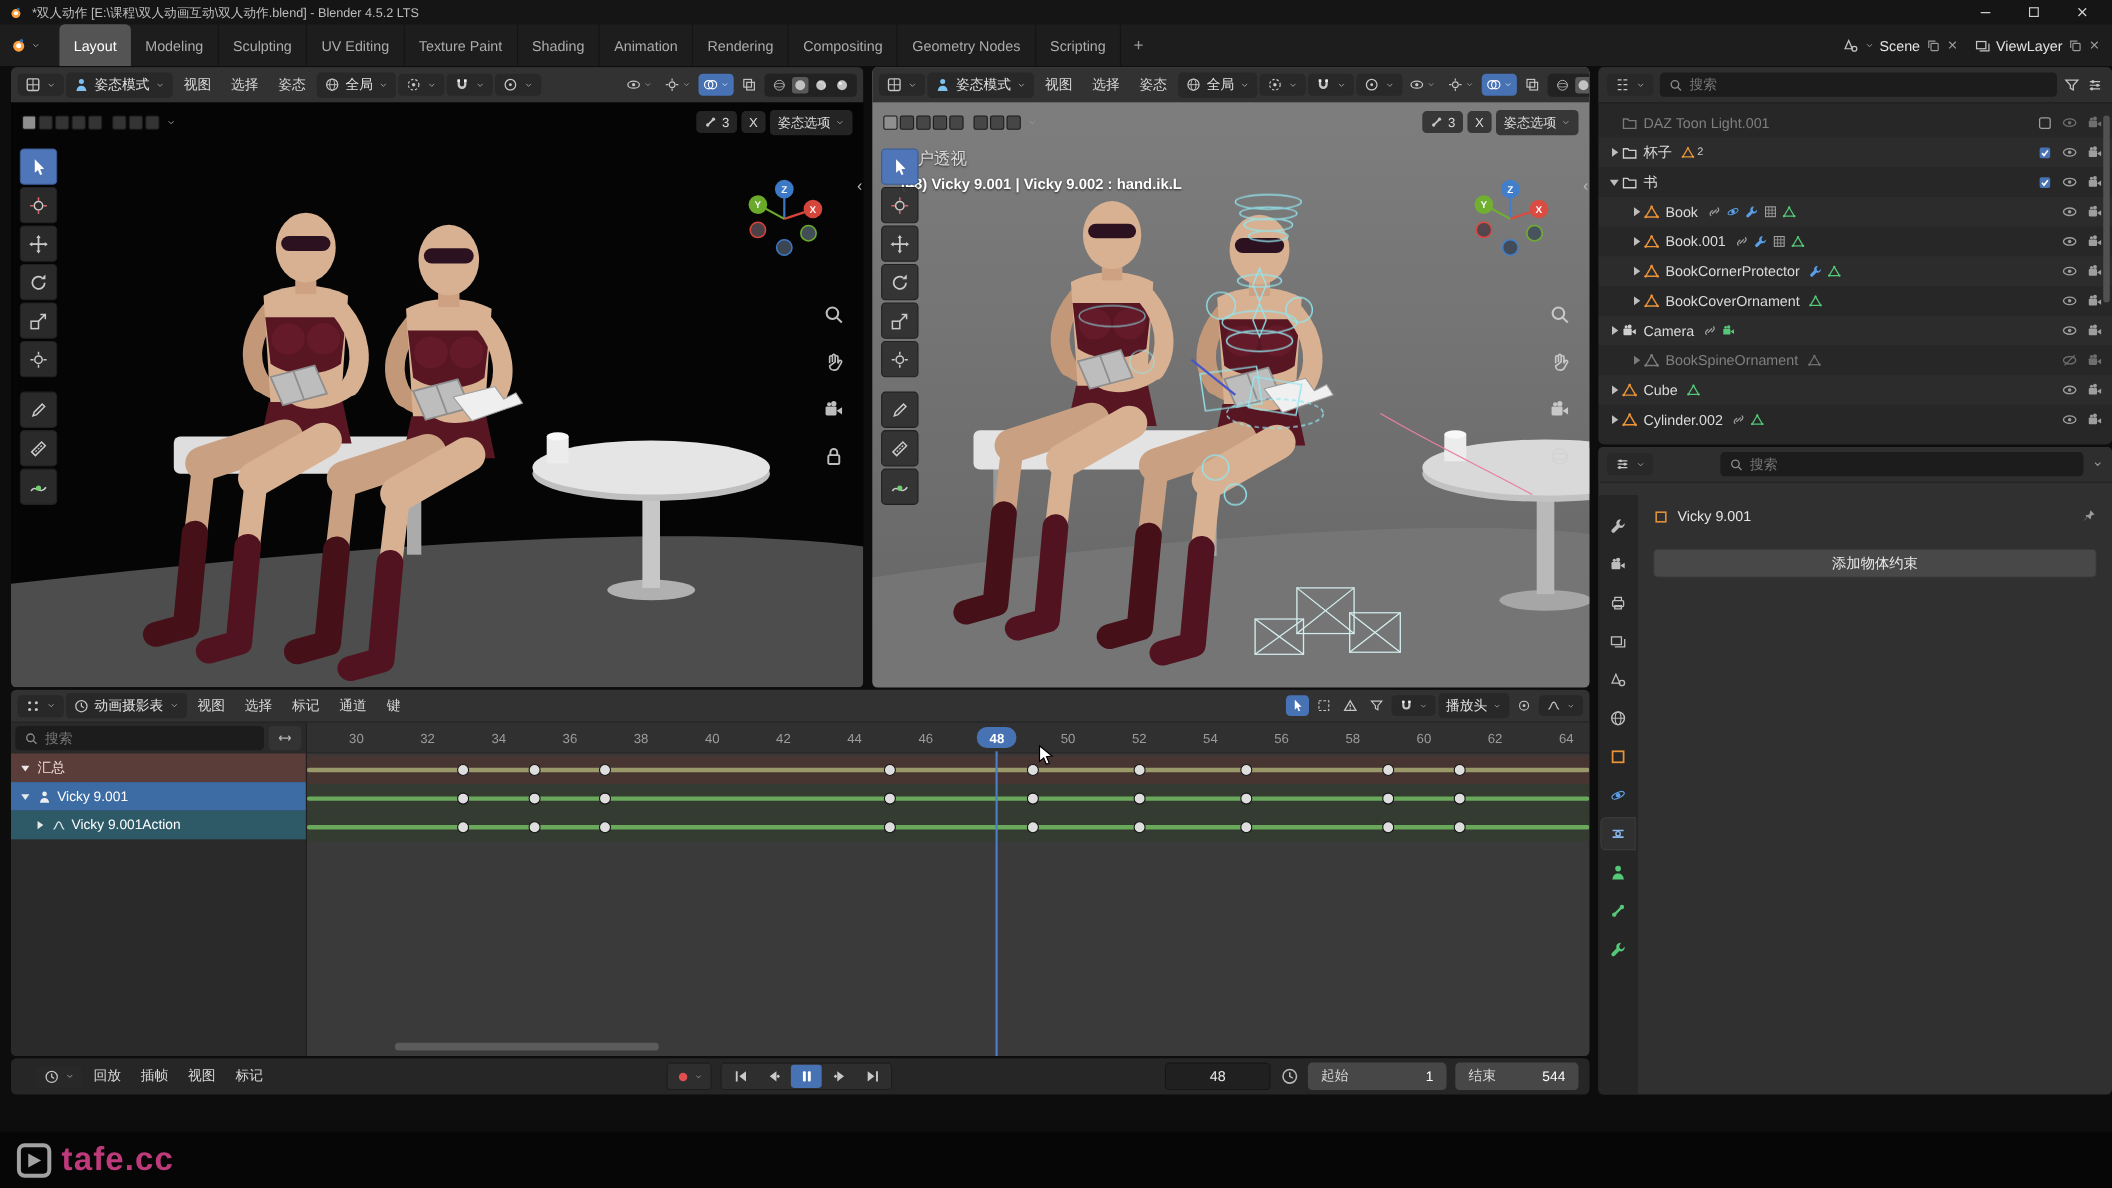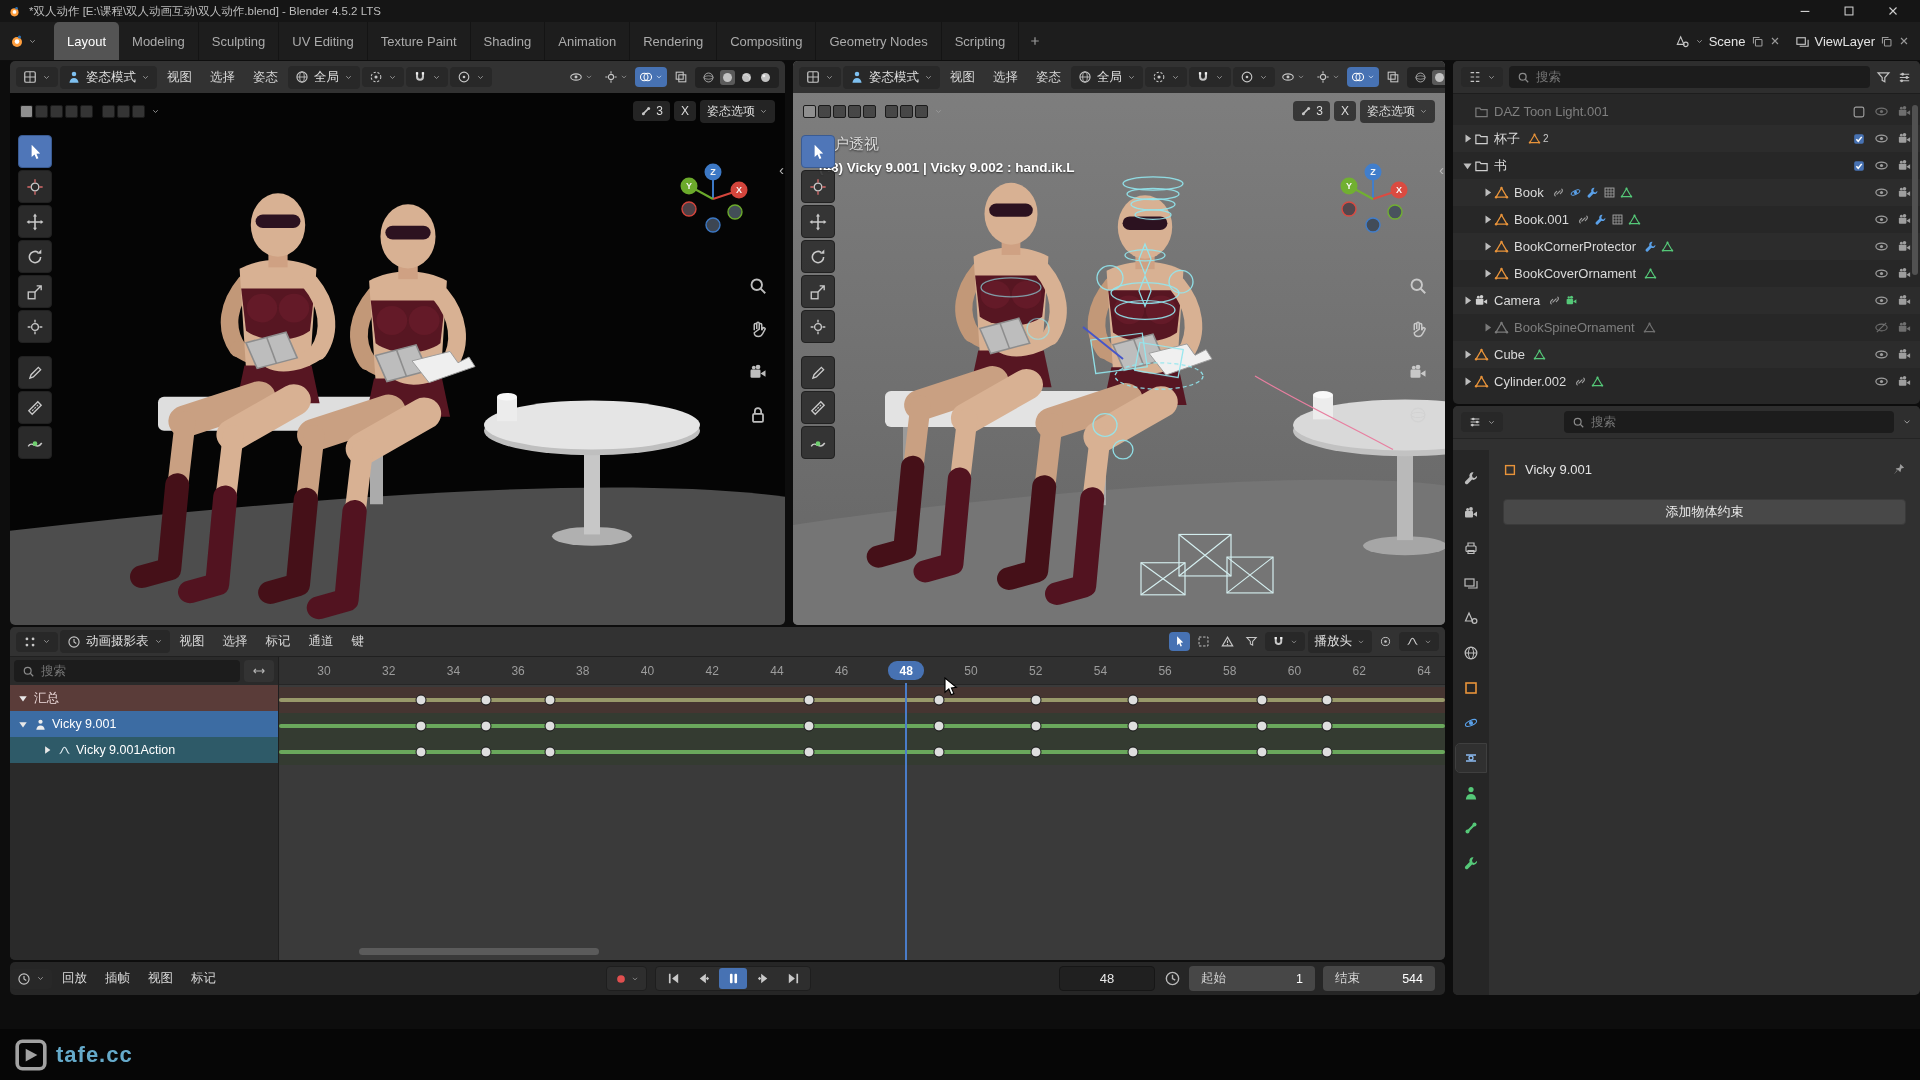--- a/index.html
+++ b/index.html
@@ -101,60 +101,60 @@
   .ds-header{height:30px;background:#323232;display:flex;align-items:center;gap:2px;padding:0 6px;
     border-bottom:1px solid #202020;font-size:12.5px}
   .ds-body{position:absolute;left:0;top:30px;right:0;bottom:0}
   .ds-chancol{position:absolute;left:0;top:0;width:269px;bottom:0;background:#2a2a2a;border-right:1px solid #1f1f1f}
   .ds-search{display:flex;align-items:center;gap:4px;padding:3px 4px;height:28px}
   .ds-search .searchbox{flex:1;height:22px}
   .ds-swap{width:30px;height:22px;background:#333;border-radius:4px;display:flex;align-items:center;justify-content:center}
   .ch-row{height:26px;display:flex;align-items:center;gap:5px;padding:0 7px;font-size:12.5px;color:#fff;margin-top:0}
   .ch-row.summary{background:#5a3c39;color:#f0dede}
   .ch-row.object{background:#3c6ca3}
-  .ch-row.action{background:#2e5a68;padding-left:31px}
+  .ch-row.action{background:#2e5a68;padding-left:20px}
   .ds-keys{position:absolute;left:269px;top:0;right:0;bottom:0;background:#3a3a3a;overflow:hidden}
   .ds-ruler{position:absolute;left:0;top:0;right:0;height:28px;background:#303030;border-bottom:1px solid #262626}
   .ruler-num{position:absolute;top:7px;transform:translateX(-50%);font-size:12px;color:#9c9c9c}
   .track{position:absolute;left:0;right:0;height:26px}
   .track .band{position:absolute;left:0;right:0;top:11px;height:4px;border-radius:2px}
   .track.summary{background:#463531}
   .track.object,.track.action{background:#343b31}
   .key{position:absolute;width:11px;height:11px;border-radius:50%;background:#dedede;
     border:1.5px solid #141414;transform:translate(-50%,-50%)}
   .playhead-line{position:absolute;top:26px;bottom:0;width:2px;background:#4a7cc8}
   .playhead-badge{position:absolute;top:4px;width:36px;height:19px;background:#4772b3;border-radius:9px;
     transform:translateX(-50%);color:#fff;font-size:12px;font-weight:bold;display:flex;align-items:center;justify-content:center}
   .hscroll{position:absolute;left:80px;bottom:5px;width:240px;height:7px;background:#5b5b5b;border-radius:4px}
   .mouse-cursor{position:absolute;left:933px;top:50px;width:18px;height:20px;z-index:20}
 
   
   #timeline{left:10px;top:962px;width:1435px;height:33px;background:#262626}
-  #tl-left{display:flex;align-items:center;height:33px;gap:2px;padding-left:0;font-size:12.5px;float:left}
+  #tl-left{display:flex;align-items:center;height:33px;gap:2px;padding-left:23px;font-size:12.5px;float:left}
   .tl-transport{position:absolute;left:596px;top:4px;display:flex;align-items:center;gap:8px}
   .rec-btn{display:flex;align-items:center;gap:3px;background:#2e2e2e;border:1px solid #1e1e1e;border-radius:4px;height:25px;padding:0 7px}
   .tr-group{display:flex;align-items:center;gap:2px;background:#2e2e2e;border:1px solid #1e1e1e;border-radius:4px;height:25px;padding:0 3px}
   .tr-btn{width:28px;height:21px;display:flex;align-items:center;justify-content:center;border-radius:3px}
   .tr-btn.active{background:#4772b3}
   .tl-fields{position:absolute;right:10px;top:4px;display:flex;align-items:center;gap:8px}
   .tl-frame{width:96px;height:25px;background:#202020;border:1px solid #161616;border-radius:4px;color:#e8e8e8;
     display:flex;align-items:center;justify-content:center;font-size:13px}
   .tl-field{height:25px;background:#474747;border-radius:4px;display:flex;align-items:center;
     gap:14px;padding:0 12px;font-size:12.5px;color:#d6d6d6}
   .tl-field b{font-weight:normal;color:#fff}
 
   
   #statusbar{position:absolute;left:0;top:997px;width:1920px;height:32px;background:#1d1d1d;
     display:flex;align-items:center;padding:0 12px;font-size:12px;color:#989898}
   .kbd{background:#2f2f2f;border-radius:3px;padding:1px 6px;color:#b4b4b4;font-size:11px;margin-right:6px}
   .ver{margin-left:auto;color:#8b8b8b}
   #bottomstrip{position:absolute;left:0;top:1029px;width:1920px;height:51px;background:#060606;
     display:flex;align-items:center;padding-left:14px;gap:8px}
   .wm-logo{width:34px;height:34px;opacity:.8}
-  .wm-text{font-size:22px;font-weight:bold;color:#7dd3fc;opacity:.8;letter-spacing:1px}
+  .wm-text{font-size:30px;font-weight:bold;color:#ec4899;opacity:.8;letter-spacing:1px}
 </style>
 </head>
 <body>
 
 <svg width="0" height="0" style="position:absolute">
   <defs>
     <g id="fig">
       <path d="M-20 38 C-31 52 -34 68 -25 82" stroke="#c29878" stroke-width="11" fill="none" stroke-linecap="round"></path>
       <path d="M-25 82 C-15 90 0 92 9 88" stroke="#c29878" stroke-width="10" fill="none" stroke-linecap="round"></path>
       <path d="M-24 29 C-10 21 10 21 24 29 L20 95 C10 103 -10 103 -20 95 Z" fill="#d8b193"></path>

